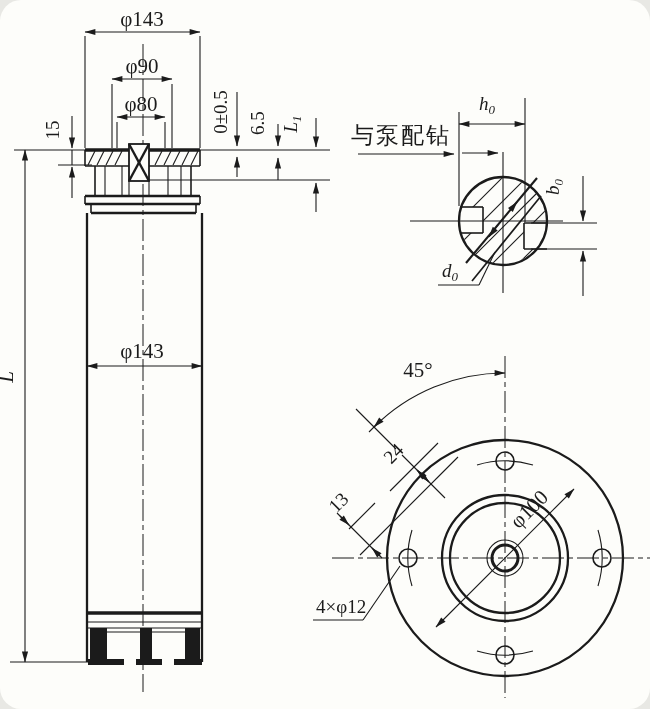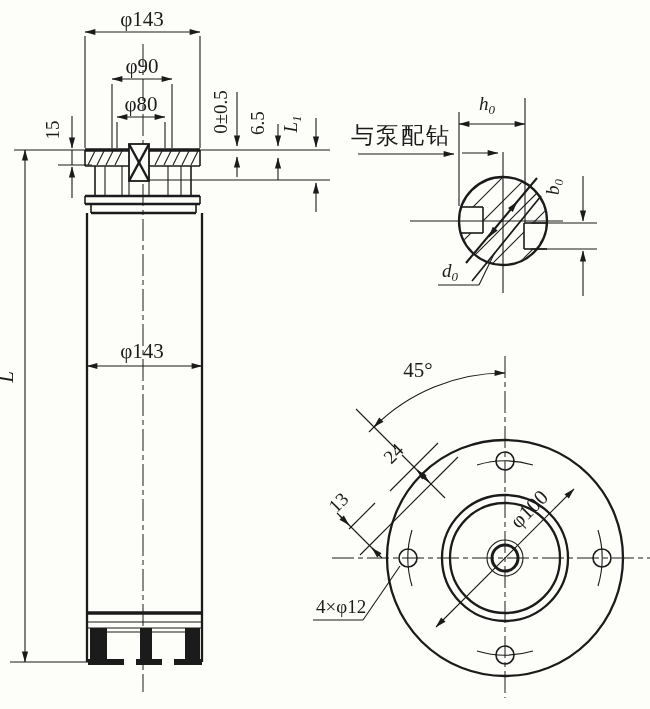--- a/index.html
+++ b/index.html
@@ -1,19 +1,20 @@
 <!DOCTYPE html>
 <html><head>
 <meta charset="utf-8">
 <style>
   html,body{margin:0;padding:0;background:#e8e8e4;}
   .page{
     width:650px;height:709px;margin:0 auto;position:relative;
     background:#fdfdfa;overflow:hidden;
     font-family:"Liberation Serif","DejaVu Serif",serif;
+    border-radius:21px;
   }
   svg{display:block}
   text{fill:#1b1b1b}
   .dim{font-size:21px}
   .dimS{font-size:19px}
   .it{font-style:italic}
   .cjk{font-family:"Liberation Sans","DejaVu Sans",sans-serif;font-size:23px;letter-spacing:2px}
   .thin{stroke:#1b1b1b;stroke-width:1.1;fill:none}
   .med{stroke:#1b1b1b;stroke-width:1.6;fill:none}
   .thick{stroke:#1b1b1b;stroke-width:2.3;fill:none}

